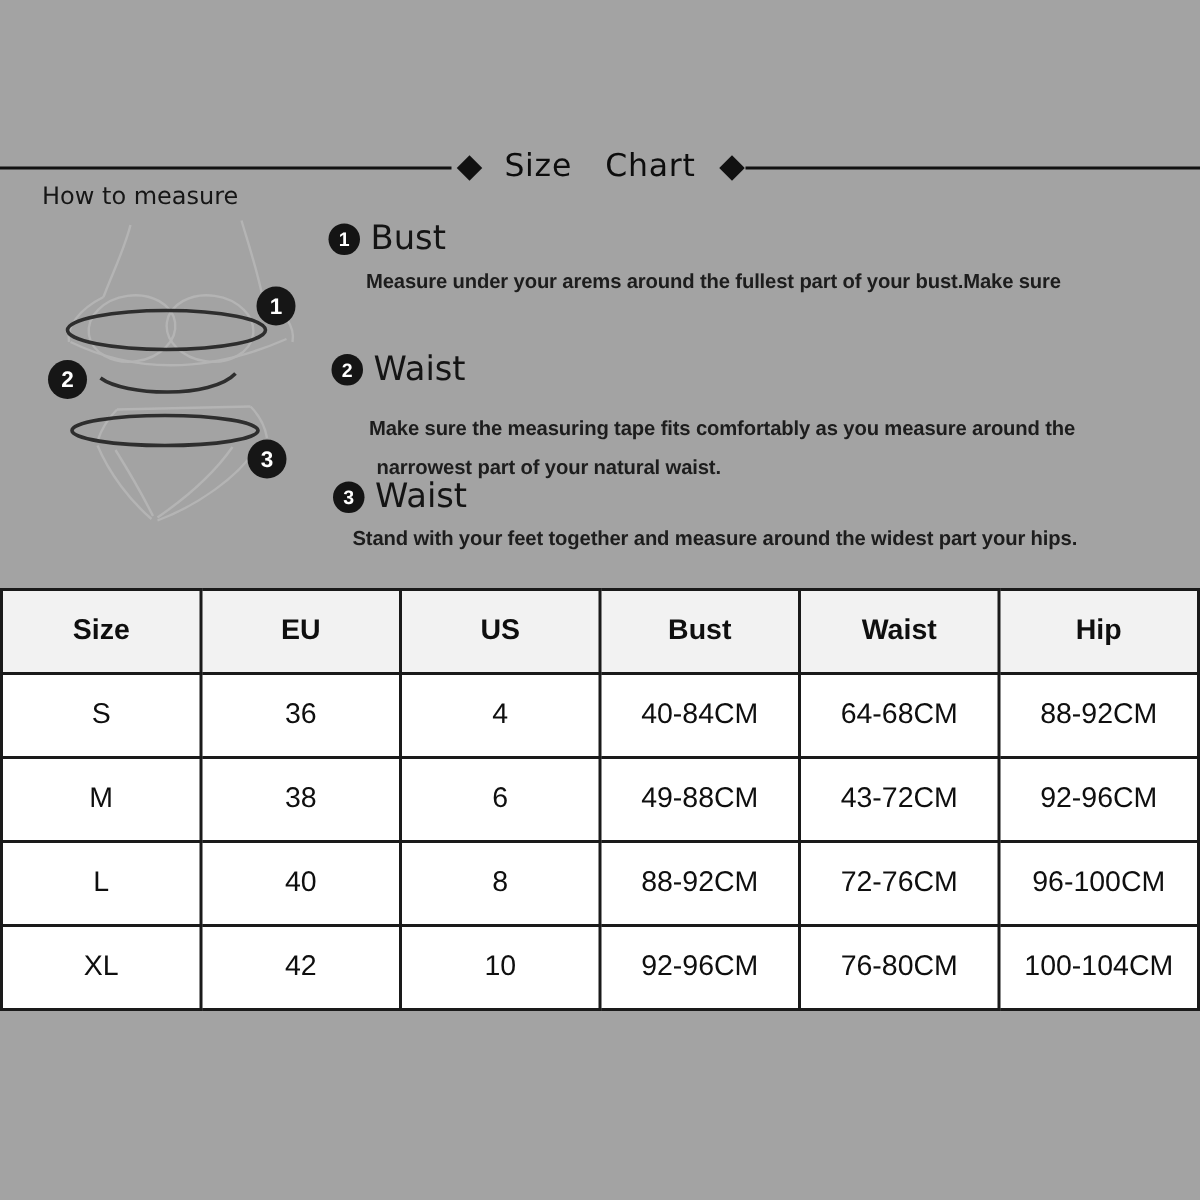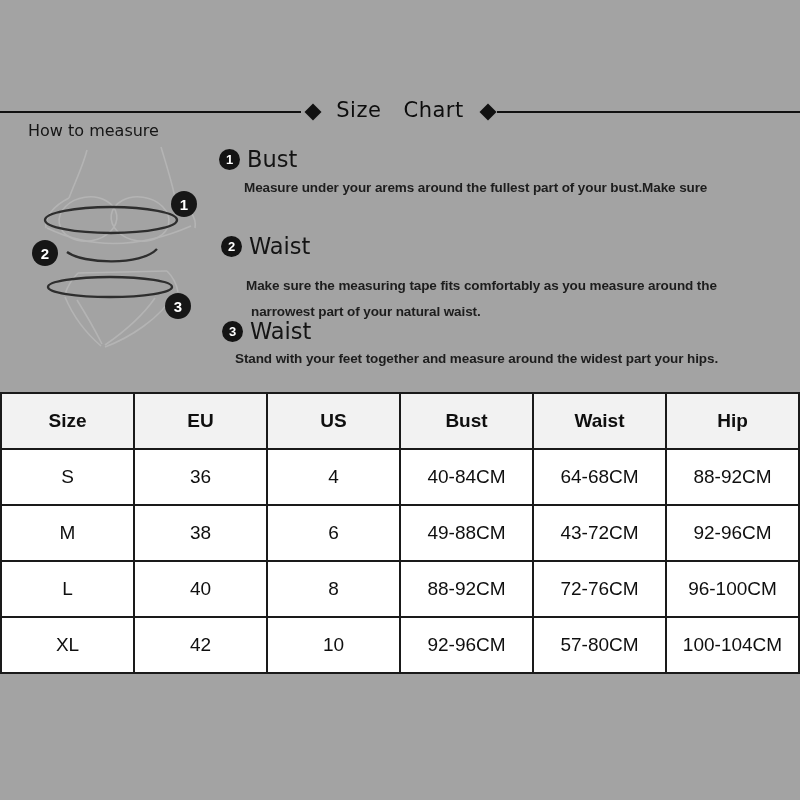--- a/index.html
+++ b/index.html
@@ -158,20 +158,20 @@
         <td>8</td>
         <td>88-92CM</td>
         <td>72-76CM</td>
         <td>96-100CM</td>
       </tr>
       <tr>
         <td>XL</td>
         <td>42</td>
         <td>10</td>
         <td>92-96CM</td>
-        <td>57-80CM</td>
+        <td>76-80CM</td>
         <td>100-104CM</td>
       </tr>
     </tbody>
   </table>
 
 
 </div>
 
 </body></html>

